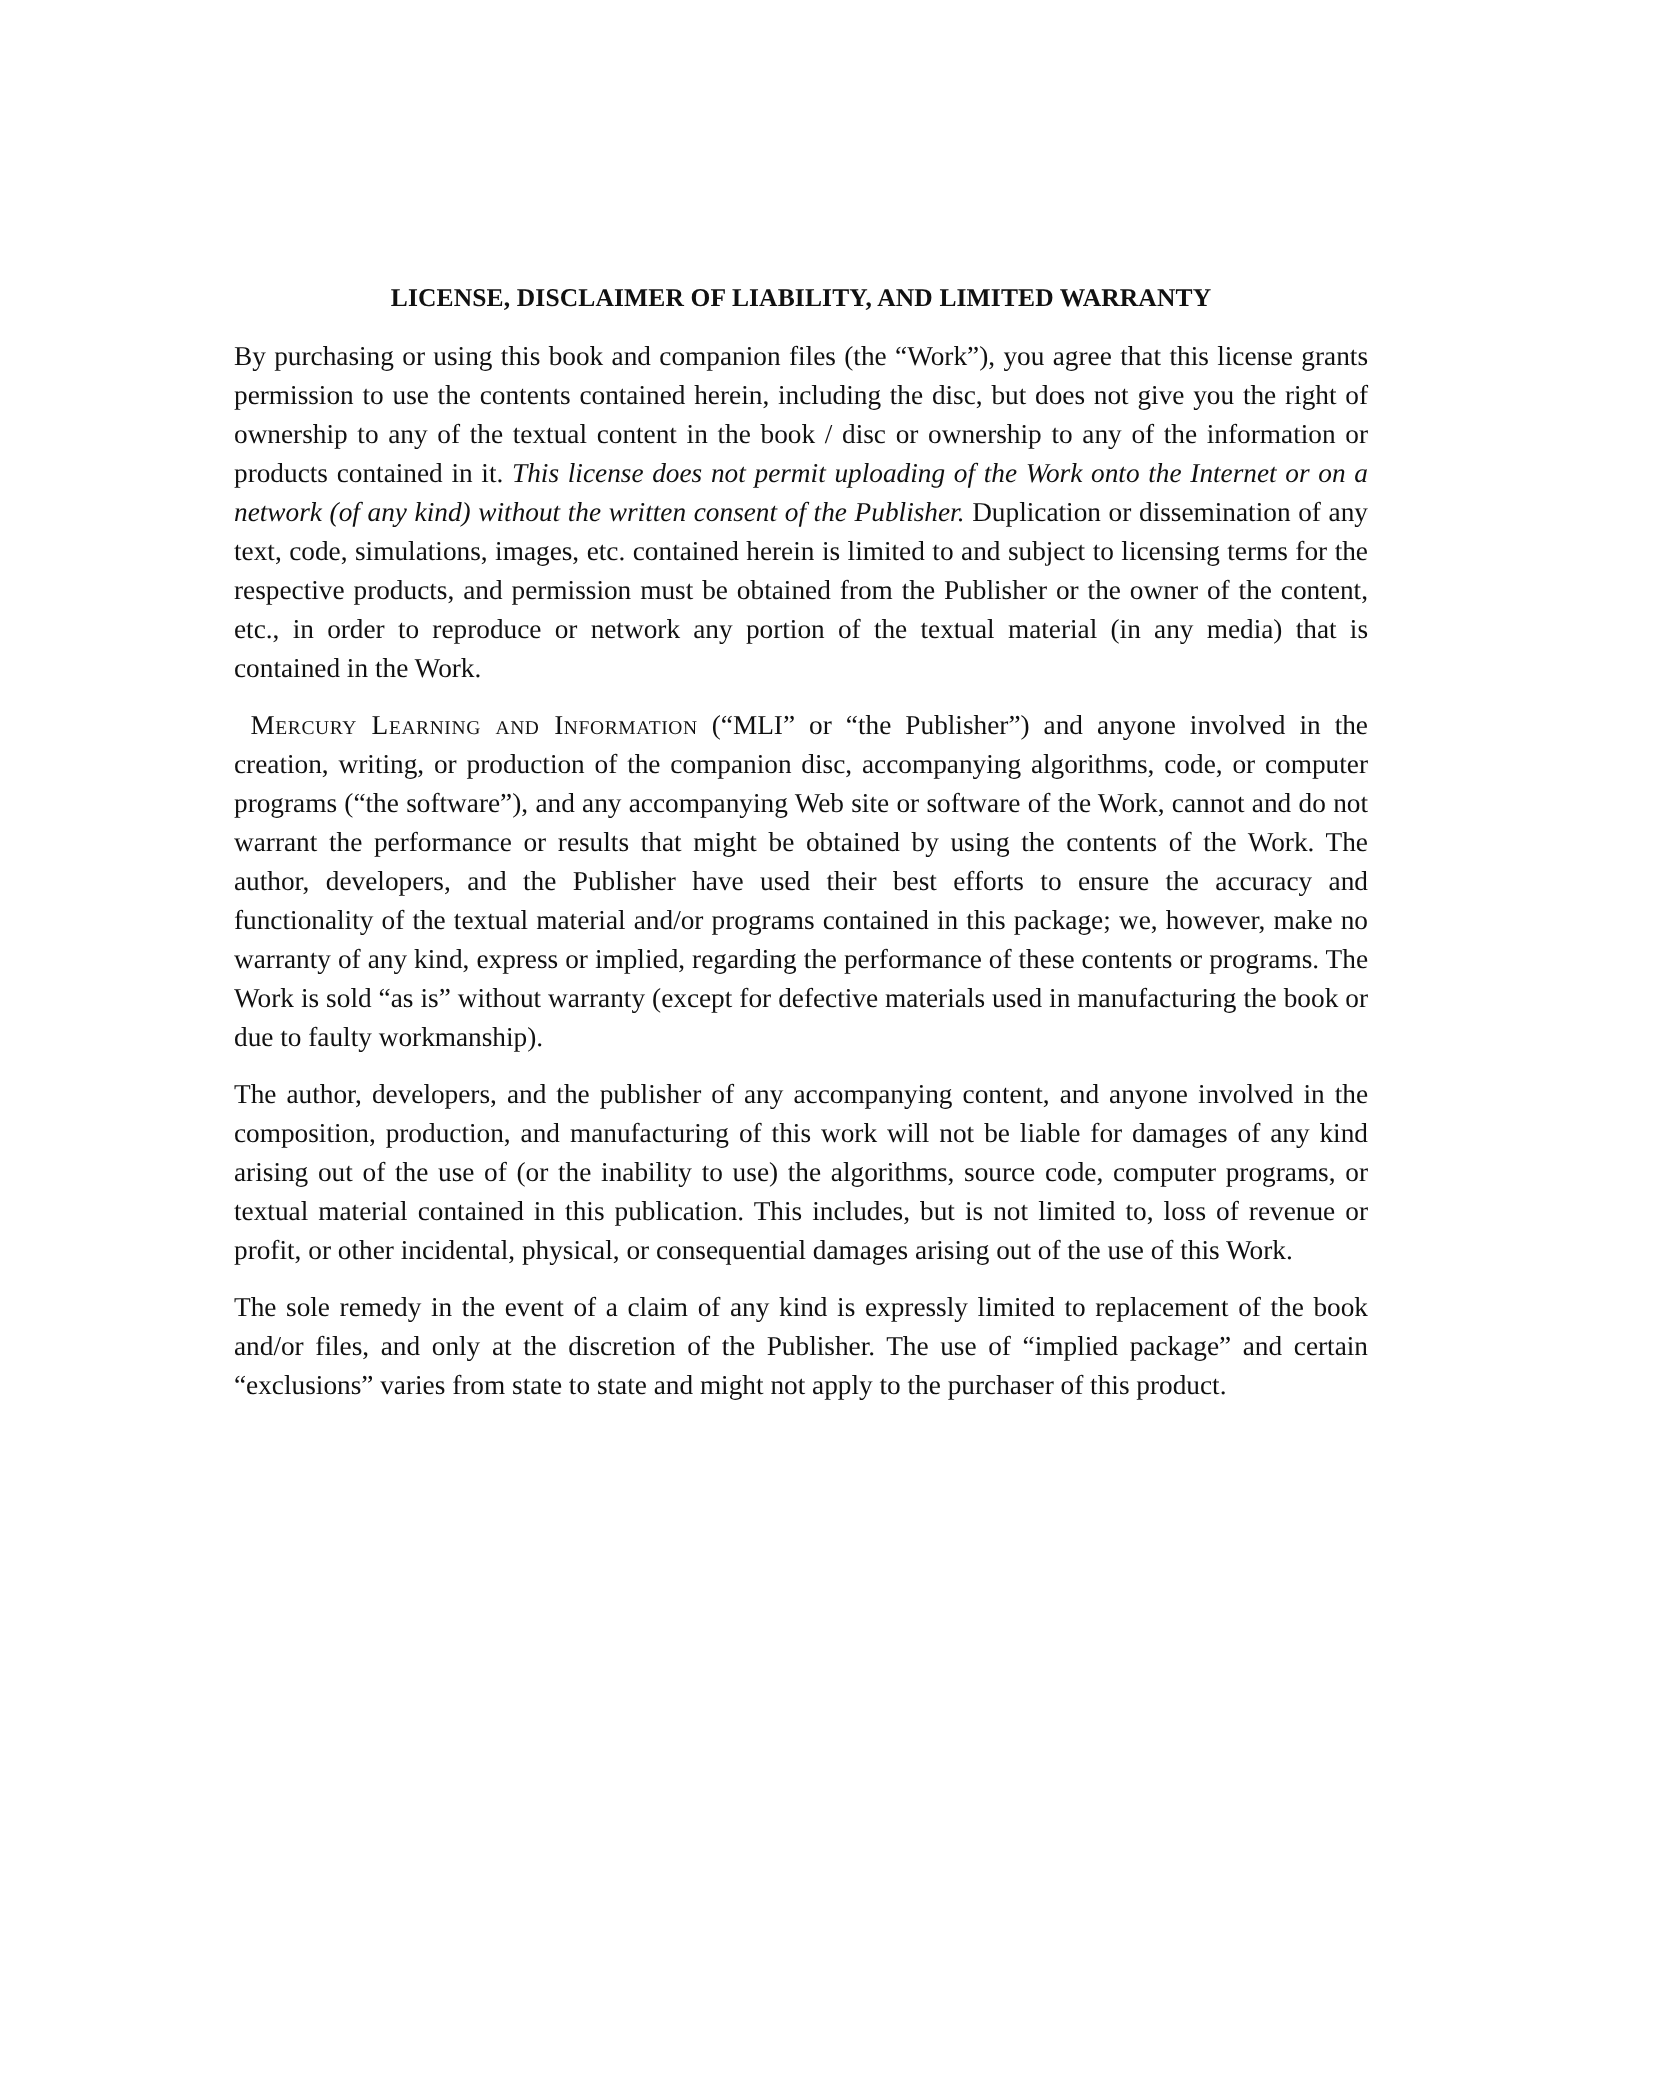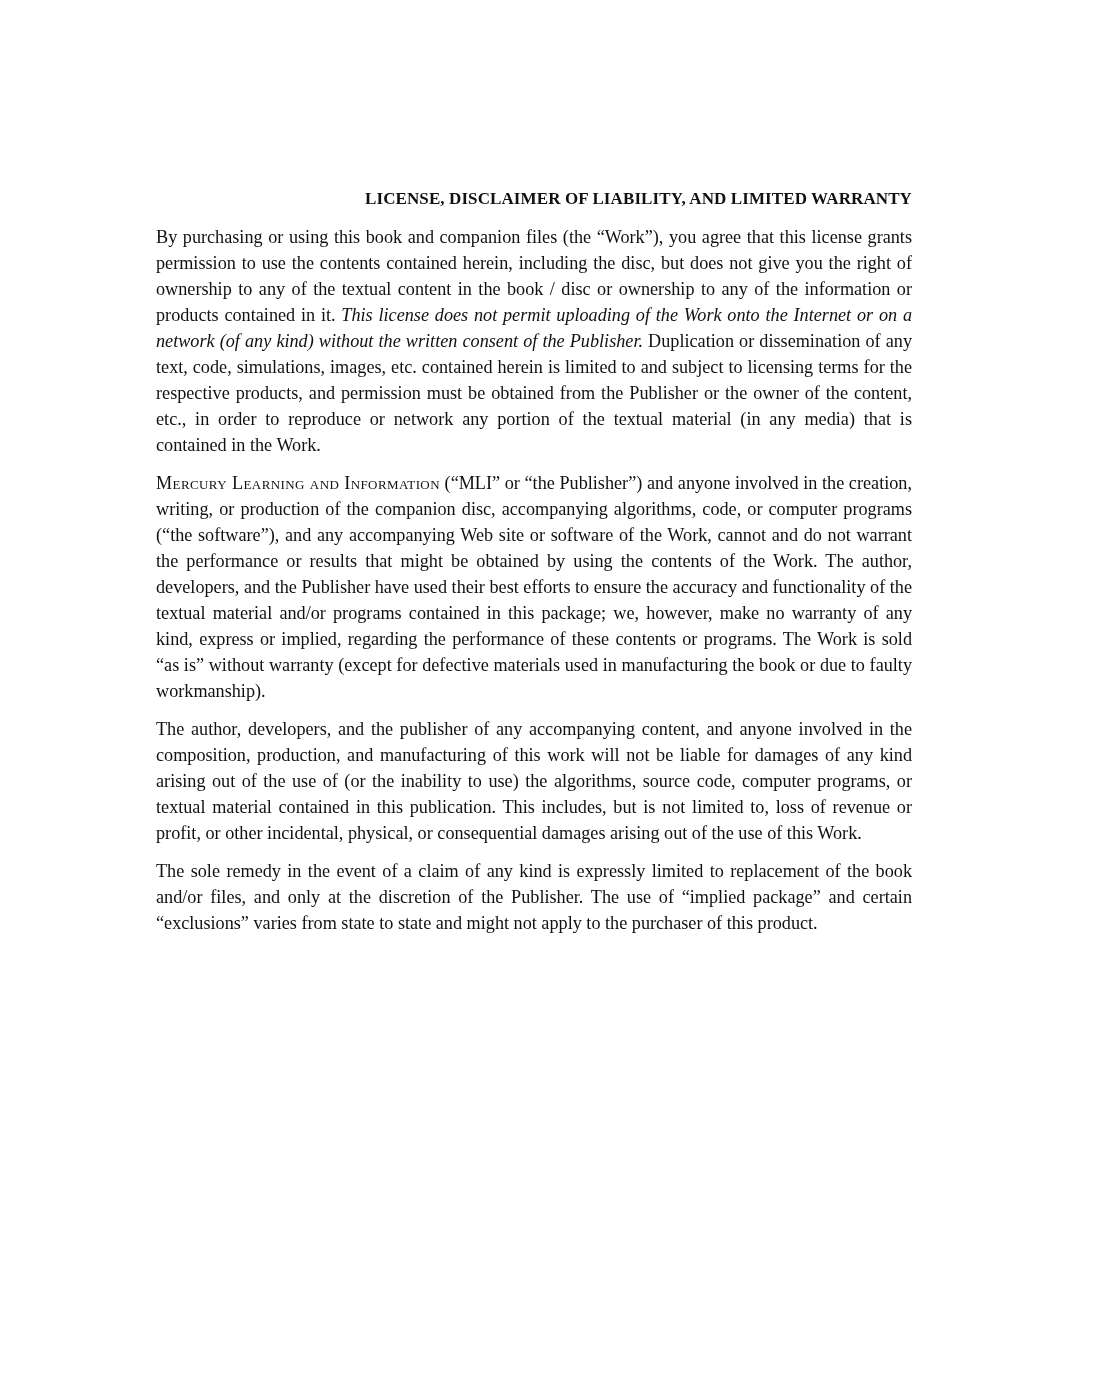--- a/index.html
+++ b/index.html
@@ -6,36 +6,36 @@
     body { width: 1104px; height: 1392px; position: relative; overflow: hidden; }
     .page {
       position: absolute;
       left: 156px;
       top: 186px;
       width: 756px;
       color: #111111;
       font-family: "Liberation Serif", "DejaVu Serif", serif;
     }
     .title {
-      text-align: right;
+      text-align: center;
       font-weight: bold;
       font-size: 17px;
       letter-spacing: 0.1px;
       margin: 0 0 12px 0;
       line-height: 26px;
     }
     .para {
       font-size: 18.2px;
       line-height: 26px;
       text-align: justify;
       margin: 0 0 12px 0;
       hyphens: none;
     }
     .para em { font-style: italic; }
-    .smallcaps { font-variant: small-caps; letter-spacing: 0.4px; }
+    .smallcaps { font-variant: small-caps; letter-spacing: 0.4px; margin-left: 11px; }
     .italic-para { font-style: italic; }
   </style>
 </head>
 <body>
 
 <div class="page">
   <h1 class="title">LICENSE, DISCLAIMER OF LIABILITY, AND LIMITED WARRANTY</h1>
 
   <p class="para"><span>By purchasing or using this book and companion files (the “Work”), you agree that this license grants permission to use the contents contained herein, including the disc, but does not give you the right of ownership to any of the textual content in the book / disc or ownership to any of the information or products contained in it. </span><em>This license does not permit uploading of the Work onto the Internet or on a network (of any kind) without the written consent of the Publisher.</em><span> Duplication or dissemination of any text, code, simulations, images, etc. contained herein is limited to and subject to licensing terms for the respective products, and permission must be obtained from the Publisher or the owner of the content, etc., in order to reproduce or network any portion of the textual material (in any media) that is contained in the Work.</span></p>
 

